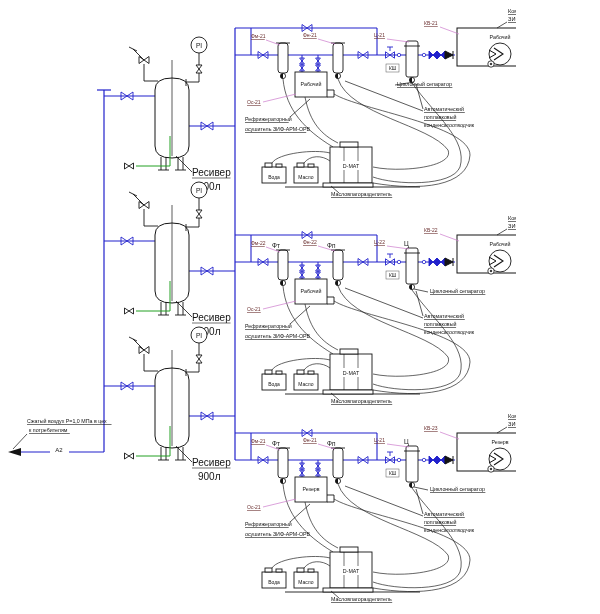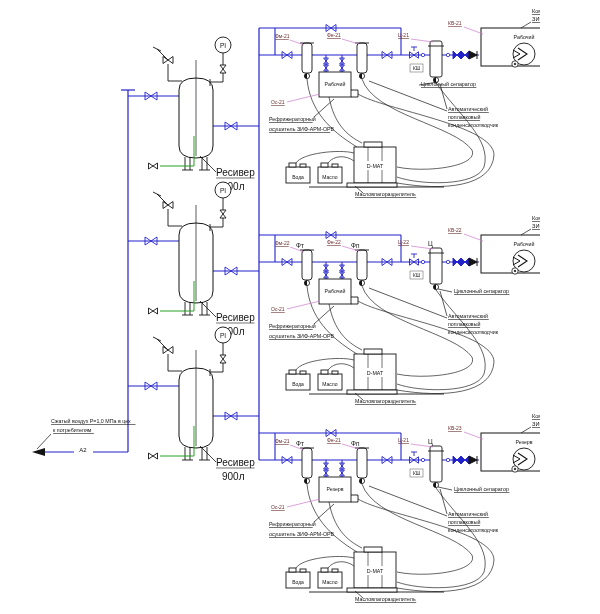--- a/index.html
+++ b/index.html
@@ -1,17 +1,17 @@
 <!DOCTYPE html>
 <html><head>
 <meta charset="utf-8">
 <style>
   html,body{margin:0;padding:0;background:#fff;}
   .canvas{position:relative;width:516px;height:614px;background:#ffffff;overflow:hidden;
-          font-family:"Liberation Sans","DejaVu Sans",sans-serif;margin-left:24px;}
+          font-family:"Liberation Sans","DejaVu Sans",sans-serif;}
   svg text{font-family:"Liberation Sans","DejaVu Sans",sans-serif;}
 </style>
 </head>
 <body>
 
 <div class="canvas">
   <svg id="pid" width="600" height="614" viewBox="0 0 600 614" xmlns="http://www.w3.org/2000/svg">
       <line x1="104" y1="90" x2="104" y2="452" stroke="#2121cc" stroke-width="1.2"></line>
       <line x1="97" y1="90" x2="111" y2="90" stroke="#2121cc" stroke-width="1.2"></line>
       <line x1="235" y1="28" x2="235" y2="460" stroke="#2121cc" stroke-width="1.2"></line>

